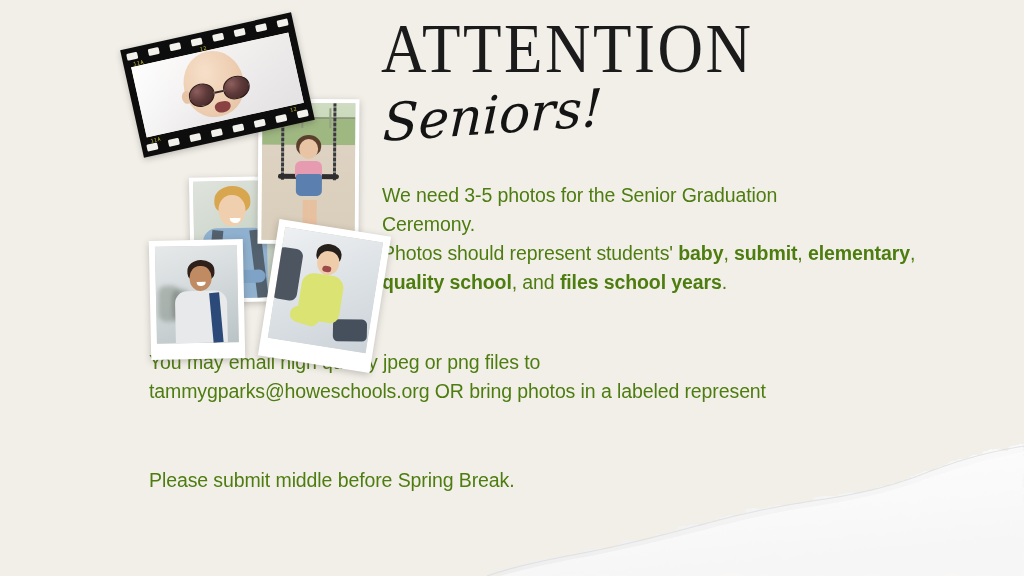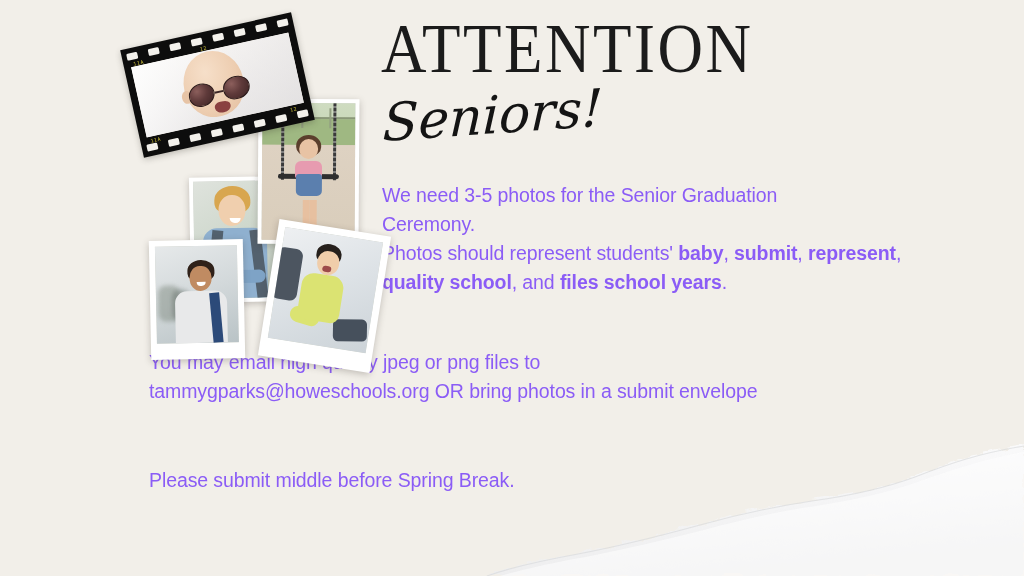--- a/index.html
+++ b/index.html
@@ -281,21 +281,21 @@
     font-size: 52px;
     line-height: 1;
     color: #141414;
     transform: rotate(-4deg) skewX(-6deg);
     transform-origin: left center;
     white-space: nowrap;
   }
 
   .body-block {
     position: absolute;
-    color: #8b5cf6;
+    color: #4d7c0f;
     font-size: 19.5px;
     line-height: 29px;
     font-family: "Liberation Sans", sans-serif;
     letter-spacing: -0.1px;
   }
   #para-upper {
     left: 382px;
     top: 181px;
     width: 560px;
   }
@@ -471,25 +471,25 @@
     </div>
 
   </div>
 
   <div id="heading">ATTENTION</div>
   <div id="script">Seniors!</div>
 
   <div class="body-block" id="para-upper">
     <span class="line">We need 3-5 photos for the Senior Graduation</span>
     <span class="line">Ceremony.</span>
-    <span><span>Photos should represent students' </span><b>baby</b><span>, </span><b>submit</b><span>, </span><b>represent</b><span>, </span><b>quality school</b><span>, </span><span>and </span><b>files school years</b><span>.</span></span>
+    <span><span>Photos should represent students' </span><b>baby</b><span>, </span><b>submit</b><span>, </span><b>elementary</b><span>, </span><b>quality school</b><span>, </span><span>and </span><b>files school years</b><span>.</span></span>
   </div>
 
   <div class="body-block" id="para-email">
     <span class="line">You may email high quality jpeg or png files to</span>
-    <span class="line">tammygparks@howeschools.org OR bring photos in a submit envelope</span>
+    <span class="line">tammygparks@howeschools.org OR bring photos in a labeled represent</span>
   </div>
 
   <div class="body-block" id="para-closing">
     <span class="line">Please submit middle before Spring Break.</span>
   </div>
 
 </div>
 
 </body></html>

